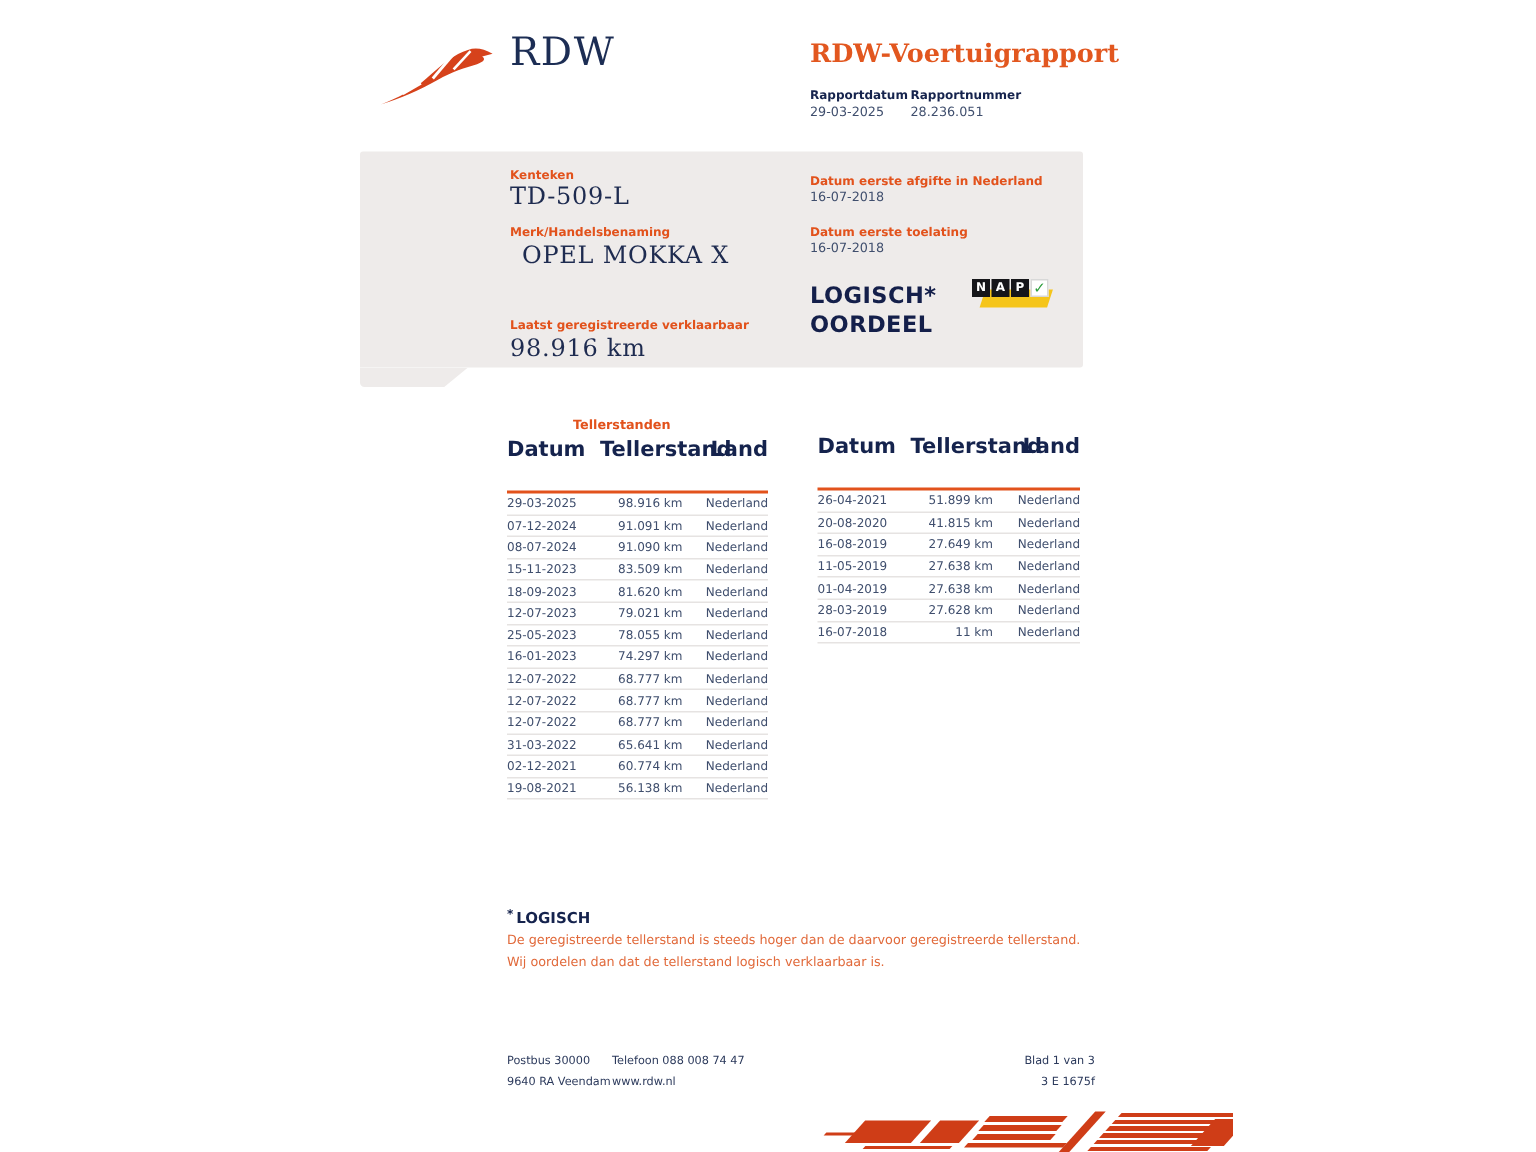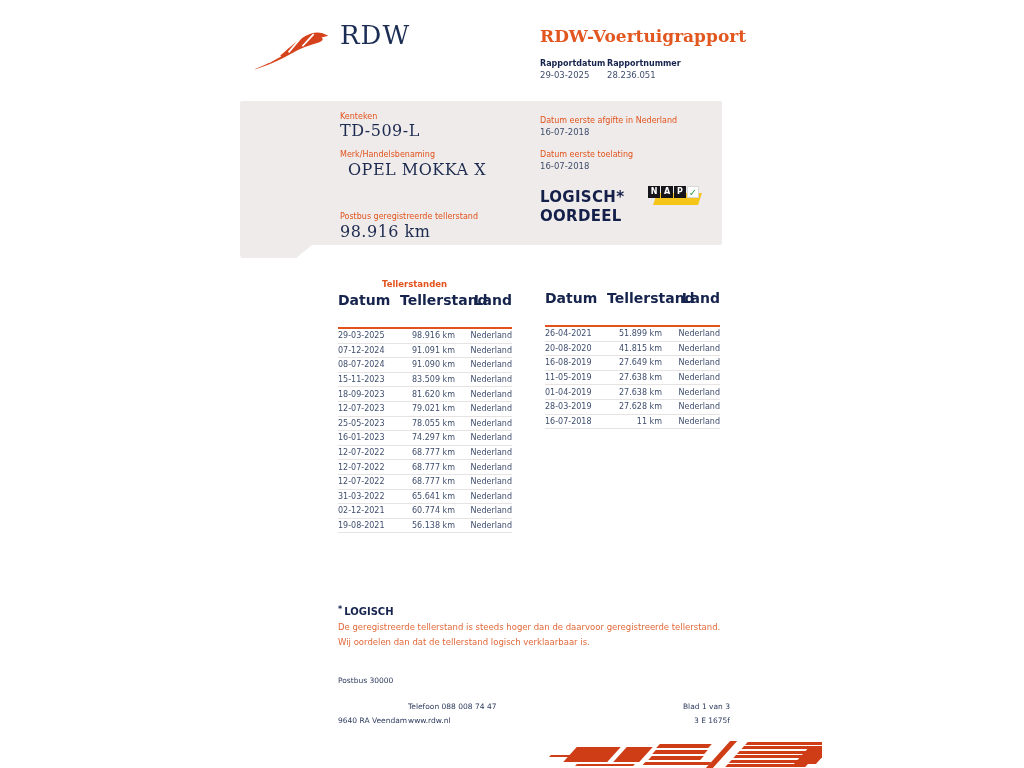--- a/index.html
+++ b/index.html
@@ -15,21 +15,21 @@
                   font-size:17px; font-weight:bold; color:#e2571f; }
   .hlabel { font-size:8px; font-weight:bold; color:#15234d; }
   .hvalue { font-size:8.5px; color:#3f4e6d; }
 
   
   #vehicle-box { position:absolute; left:240px; top:101px; width:482px; height:144px;
                  background:#eeebea; border-radius:2px 2px 2px 0; }
   #vehicle-box-tab { position:absolute; left:0; top:144px; width:72px; height:13px;
                  background:#eeebea; clip-path:polygon(0 0,100% 0,78% 100%,0 100%);
                  border-radius:0 0 0 3px; }
-  .olabel { position:absolute; font-size:8px; font-weight:normal; color:#e2521c; }
+  .olabel { position:absolute; font-size:8px; font-weight:bold; color:#e2521c; }
   .serif-val { position:absolute; font-family:"DejaVu Serif", serif; font-size:16px;
                color:#1e2b50; letter-spacing:0.5px; }
   .date-val { position:absolute; font-size:8.5px; color:#3f4e6d; }
   .oordeel { position:absolute; font-size:15px; font-weight:bold; color:#141f4a;
              letter-spacing:0.3px; }
 
   
   #nap { position:absolute; left:648px; top:186px; width:52px; height:24px; }
   #nap-yellow { position:absolute; left:7px; top:7px; width:45px; height:12px;
                 background:#f5c51a; transform:skewX(-18deg); }
@@ -88,21 +88,21 @@
 <div id="vehicle-box">
   <div id="vehicle-box-tab"></div>
 </div>
 
 <div class="olabel" style="left:340px;top:112px;">Kenteken</div>
 <div class="serif-val" style="left:340px;top:121px;">TD-509-L</div>
 
 <div class="olabel" style="left:340px;top:150px;">Merk/Handelsbenaming</div>
 <div class="serif-val" style="left:348px;top:160px;">OPEL MOKKA X</div>
 
-<div class="olabel" style="left:340px;top:212px;">Postbus geregistreerde tellerstand</div>
+<div class="olabel" style="left:340px;top:212px;">Laatst geregistreerde verklaarbaar</div>
 <div class="serif-val" style="left:340px;top:222px;">98.916 km</div>
 
 <div class="olabel" style="left:540px;top:116px;">Datum eerste afgifte in Nederland</div>
 <div class="date-val" style="left:540px;top:127px;">16-07-2018</div>
 
 <div class="olabel" style="left:540px;top:150px;">Datum eerste toelating</div>
 <div class="date-val" style="left:540px;top:161px;">16-07-2018</div>
 
 <div class="oordeel" style="left:540px;top:188px;">LOGISCH*</div>
 <div class="oordeel" style="left:540px;top:207px;">OORDEEL</div>
@@ -239,21 +239,21 @@
         <span>Nederland</span>
       </div>
     </div>
 </div>
 
 <div id="expl-head">
   <span class="star">*</span><span>LOGISCH</span>
 </div>
 <div id="expl-body">De geregistreerde tellerstand is steeds hoger dan de daarvoor geregistreerde tellerstand. Wij oordelen dan dat de tellerstand logisch verklaarbaar is.</div>
 
-<div class="foot" style="left:338px;top:676px;text-align:center;">Postbus 30000</div>
+<div class="foot" style="left:338px;top:702px;text-align:center;">Postbus 30000</div>
 <div class="foot" style="left:338px;top:716px;">9640 RA Veendam</div>
 <div class="foot" style="left:408px;top:702px;">Telefoon 088 008 74 47</div>
 <div class="foot" style="left:408px;top:716px;">www.rdw.nl</div>
 <div class="foot foot-r" style="left:640px;top:702px;">Blad 1 van 3</div>
 <div class="foot foot-r" style="left:640px;top:716px;">3 E 1675f</div>
 
 <div id="deco">
   <div class="stripe" style="left:10px;top:19px;width:32px;height:2px;"></div>
   <div class="stripe" style="left:30px;top:11px;width:44px;height:15px;"></div>
   <div class="stripe" style="left:80px;top:11px;width:26px;height:15px;"></div>

